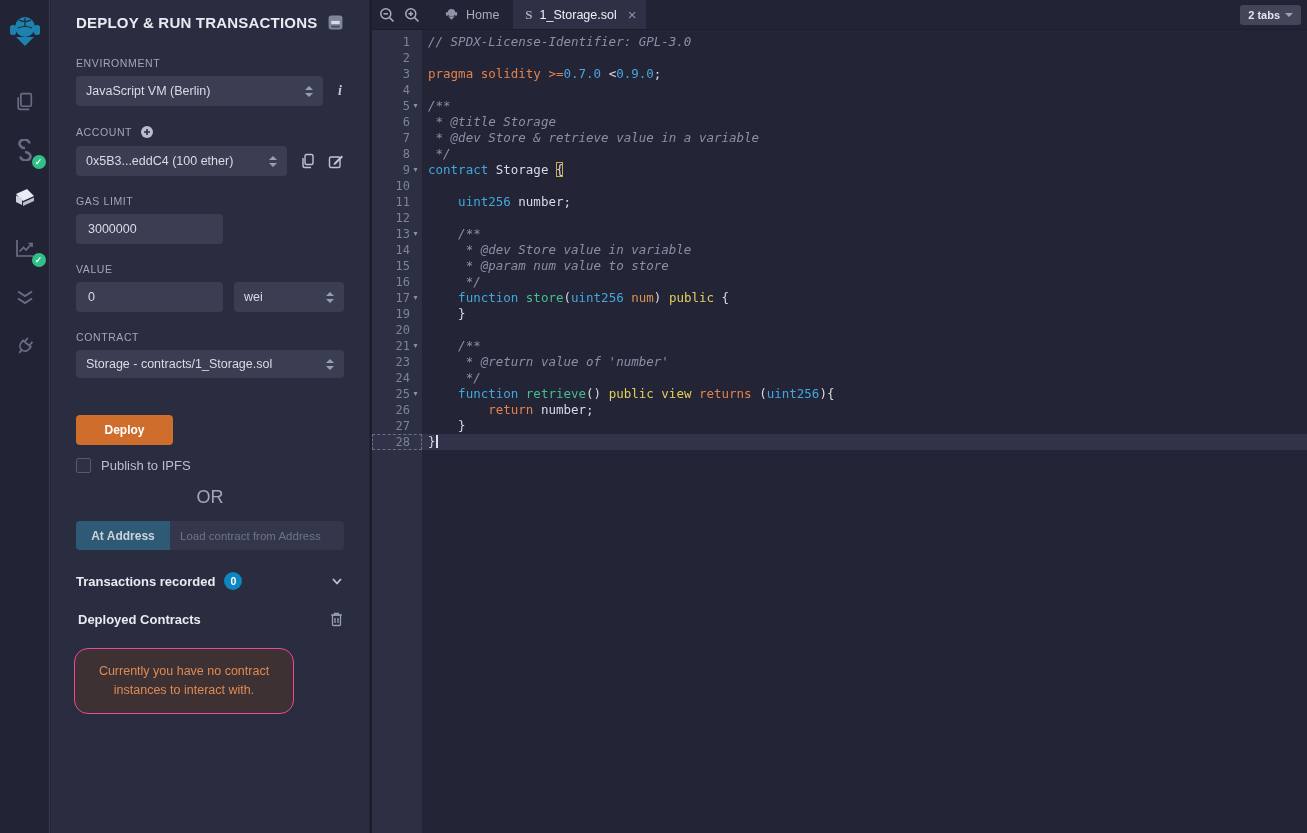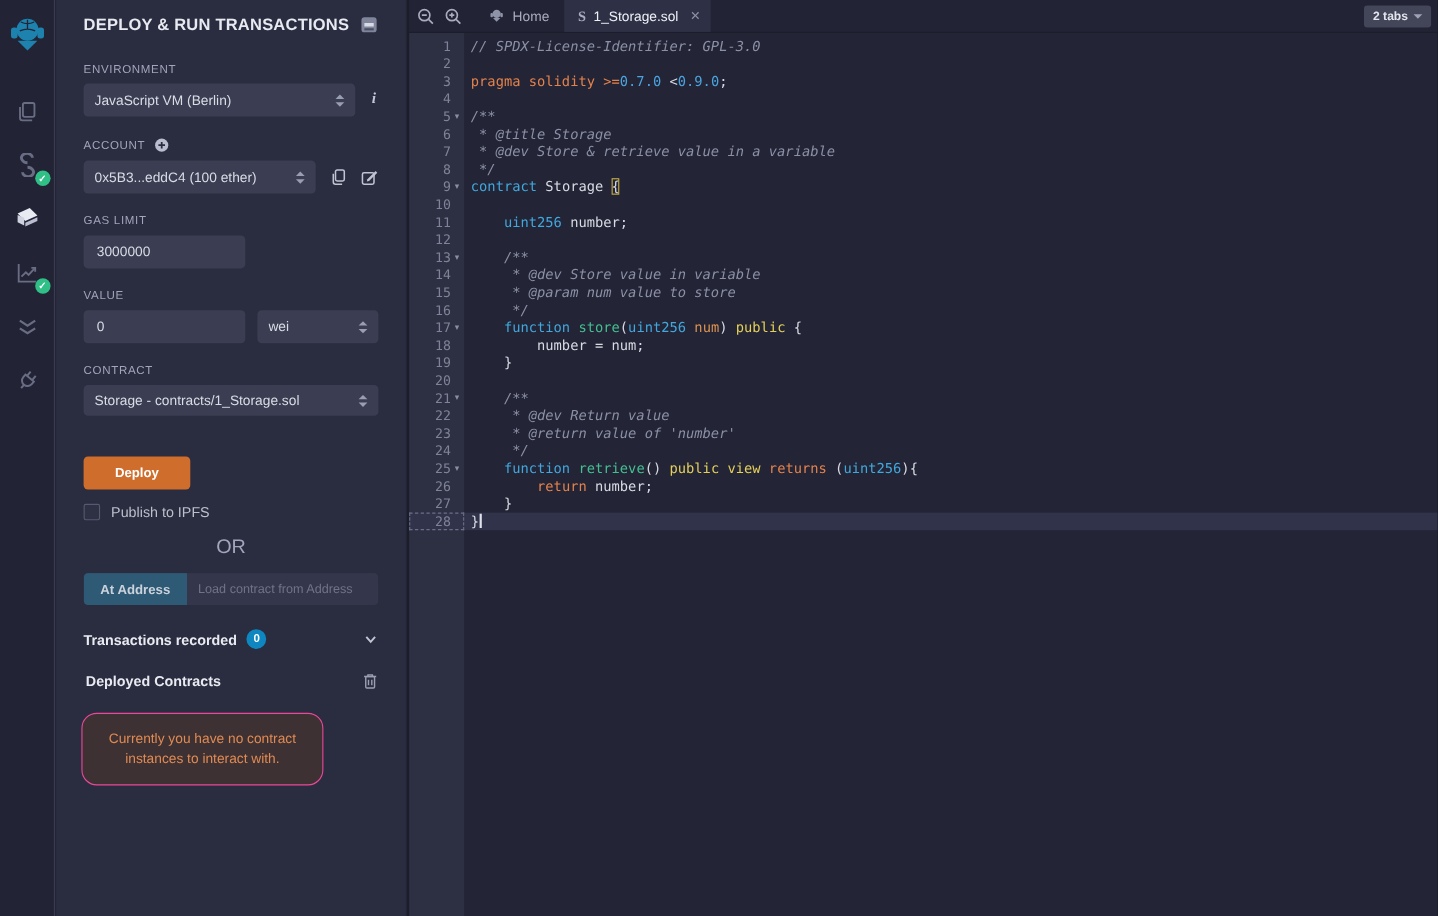--- a/index.html
+++ b/index.html
@@ -446,27 +446,20 @@
         </div>
         <div class="crow">
           <div class="gcell">
             <span class="lnum">17</span>
             <span class="fold">▾</span>
           </div>
           <pre class="ccell"><span class="tk-p">    </span><span class="tk-kc">function </span><span class="tk-fn">store</span><span class="tk-p">(</span><span class="tk-kc">uint256</span><span class="tk-p"> </span><span class="tk-pr">num</span><span class="tk-p">) </span><span class="tk-y">public</span><span class="tk-p"> {</span></pre>
         </div>
         <div class="crow">
           <div class="gcell">
-            <span class="lnum">18</span>
-            <span class="fold"></span>
-          </div>
-          <pre class="ccell"><span class="tk-p">        number = num;</span></pre>
-        </div>
-        <div class="crow">
-          <div class="gcell">
             <span class="lnum">19</span>
             <span class="fold"></span>
           </div>
           <pre class="ccell"><span class="tk-p">    }</span></pre>
         </div>
         <div class="crow">
           <div class="gcell">
             <span class="lnum">20</span>
             <span class="fold"></span>
           </div>
@@ -474,27 +467,20 @@
         </div>
         <div class="crow">
           <div class="gcell">
             <span class="lnum">21</span>
             <span class="fold">▾</span>
           </div>
           <pre class="ccell"><span class="tk-p">    </span><span class="tk-c">/**</span></pre>
         </div>
         <div class="crow">
           <div class="gcell">
-            <span class="lnum">22</span>
-            <span class="fold"></span>
-          </div>
-          <pre class="ccell"><span class="tk-c">     * @dev Return value</span></pre>
-        </div>
-        <div class="crow">
-          <div class="gcell">
             <span class="lnum">23</span>
             <span class="fold"></span>
           </div>
           <pre class="ccell"><span class="tk-c">     * @return value of 'number'</span></pre>
         </div>
         <div class="crow">
           <div class="gcell">
             <span class="lnum">24</span>
             <span class="fold"></span>
           </div>

